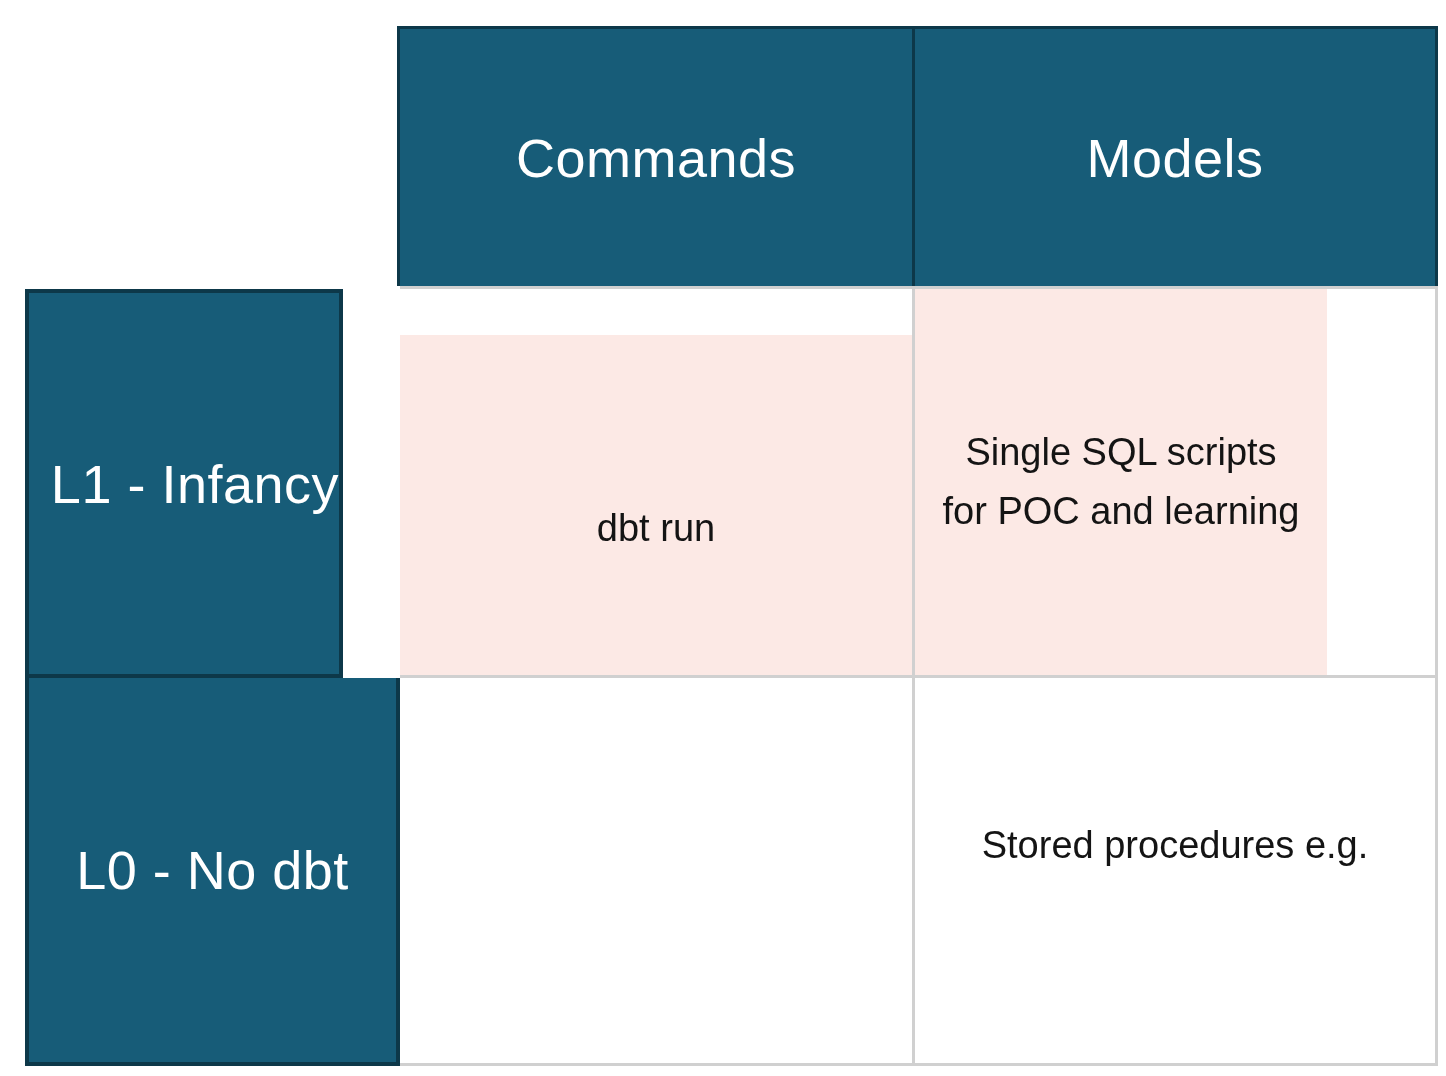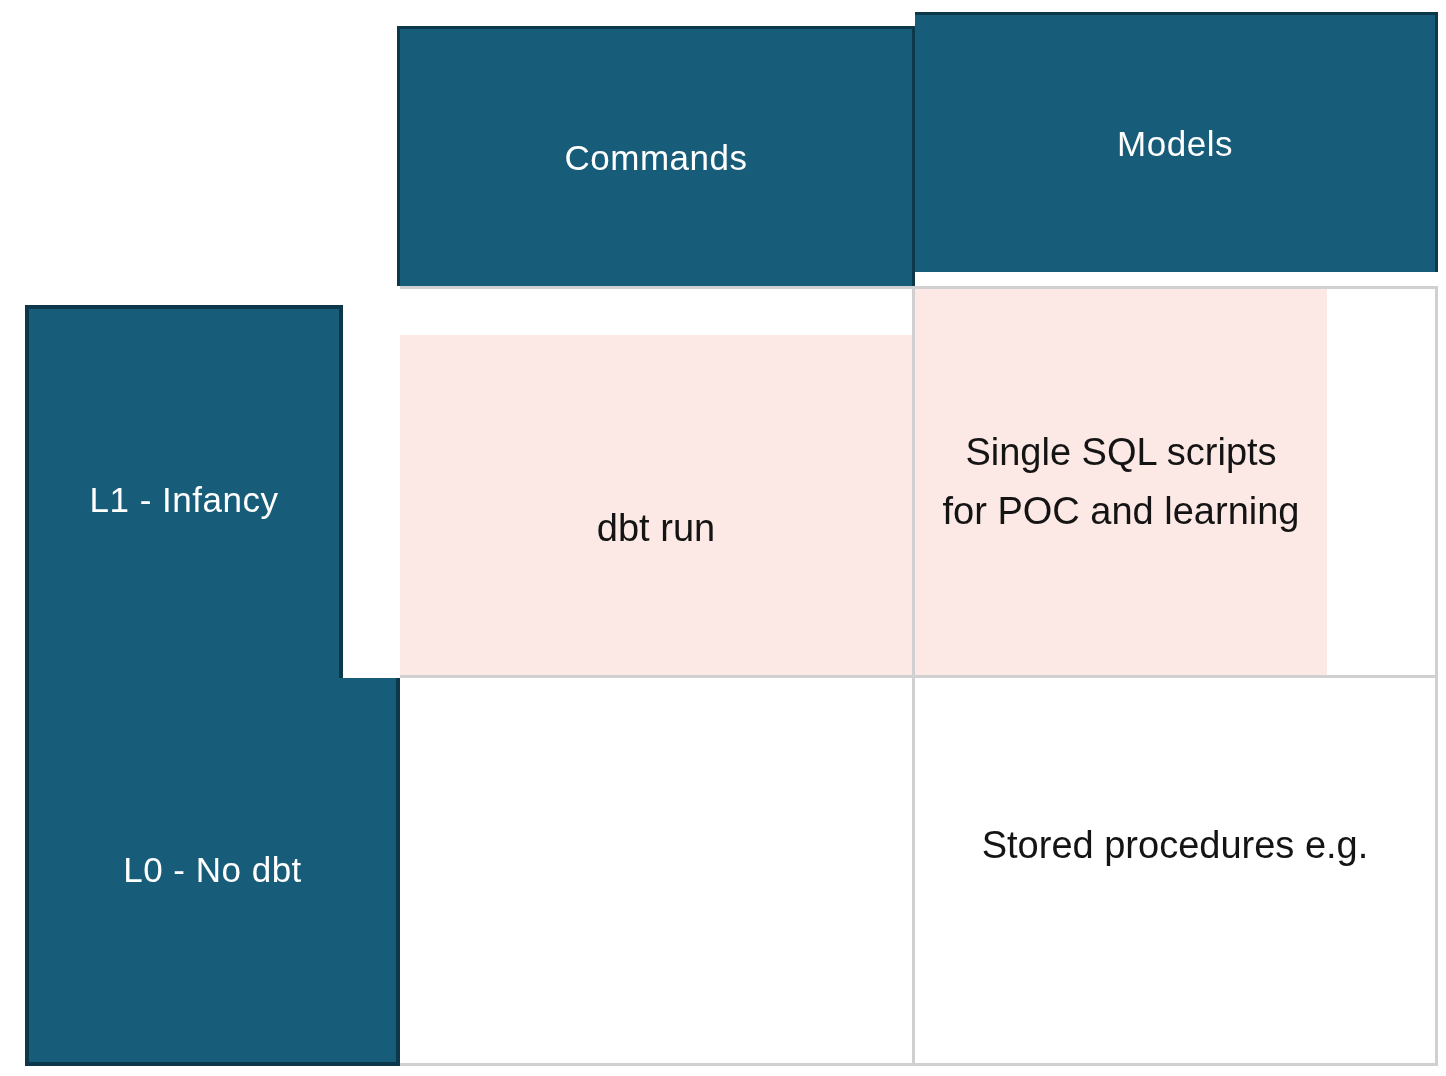--- a/index.html
+++ b/index.html
@@ -20,38 +20,39 @@
     box-sizing: border-box;
     display: flex;
     align-items: center;
     justify-content: center;
     text-align: center;
   }
   
   .th {
     background: var(--header-bg, #175c78);
     color: var(--header-text, #ffffff);
-    font-size: 35px;
+    font-size: 54px;
     font-weight: 400;
     letter-spacing: 0.5px;
   }
   .th-commands {
     left: 397px; top: 26px; width: 518px; height: 260px;
     border-top: 3px solid var(--header-border, #0d3849);
     border-left: 3px solid var(--header-border, #0d3849);
     border-right: 3px solid var(--header-border, #0d3849);
   }
   .th-models {
-    left: 915px; top: 12px; width: 523px; height: 260px;
+    left: 915px; top: 26px; width: 523px; height: 260px;
     border-top: 3px solid var(--header-border, #0d3849);
     border-right: 3px solid var(--header-border, #0d3849);
   }
   .th-l1 {
-    left: 25px; top: 305px; width: 318px; height: 389px;
+    left: 25px; top: 289px; width: 318px; height: 389px;
     border: 4px solid var(--header-border, #0d3849);
+    justify-content: flex-end;
   }
   .th-l0 {
     left: 25px; top: 678px; width: 375px; height: 388px;
     border-left: 4px solid var(--header-border, #0d3849);
     border-right: 4px solid var(--header-border, #0d3849);
     border-bottom: 4px solid var(--header-border, #0d3849);
   }
   
   .td {
     color: var(--body-text, #141414);

